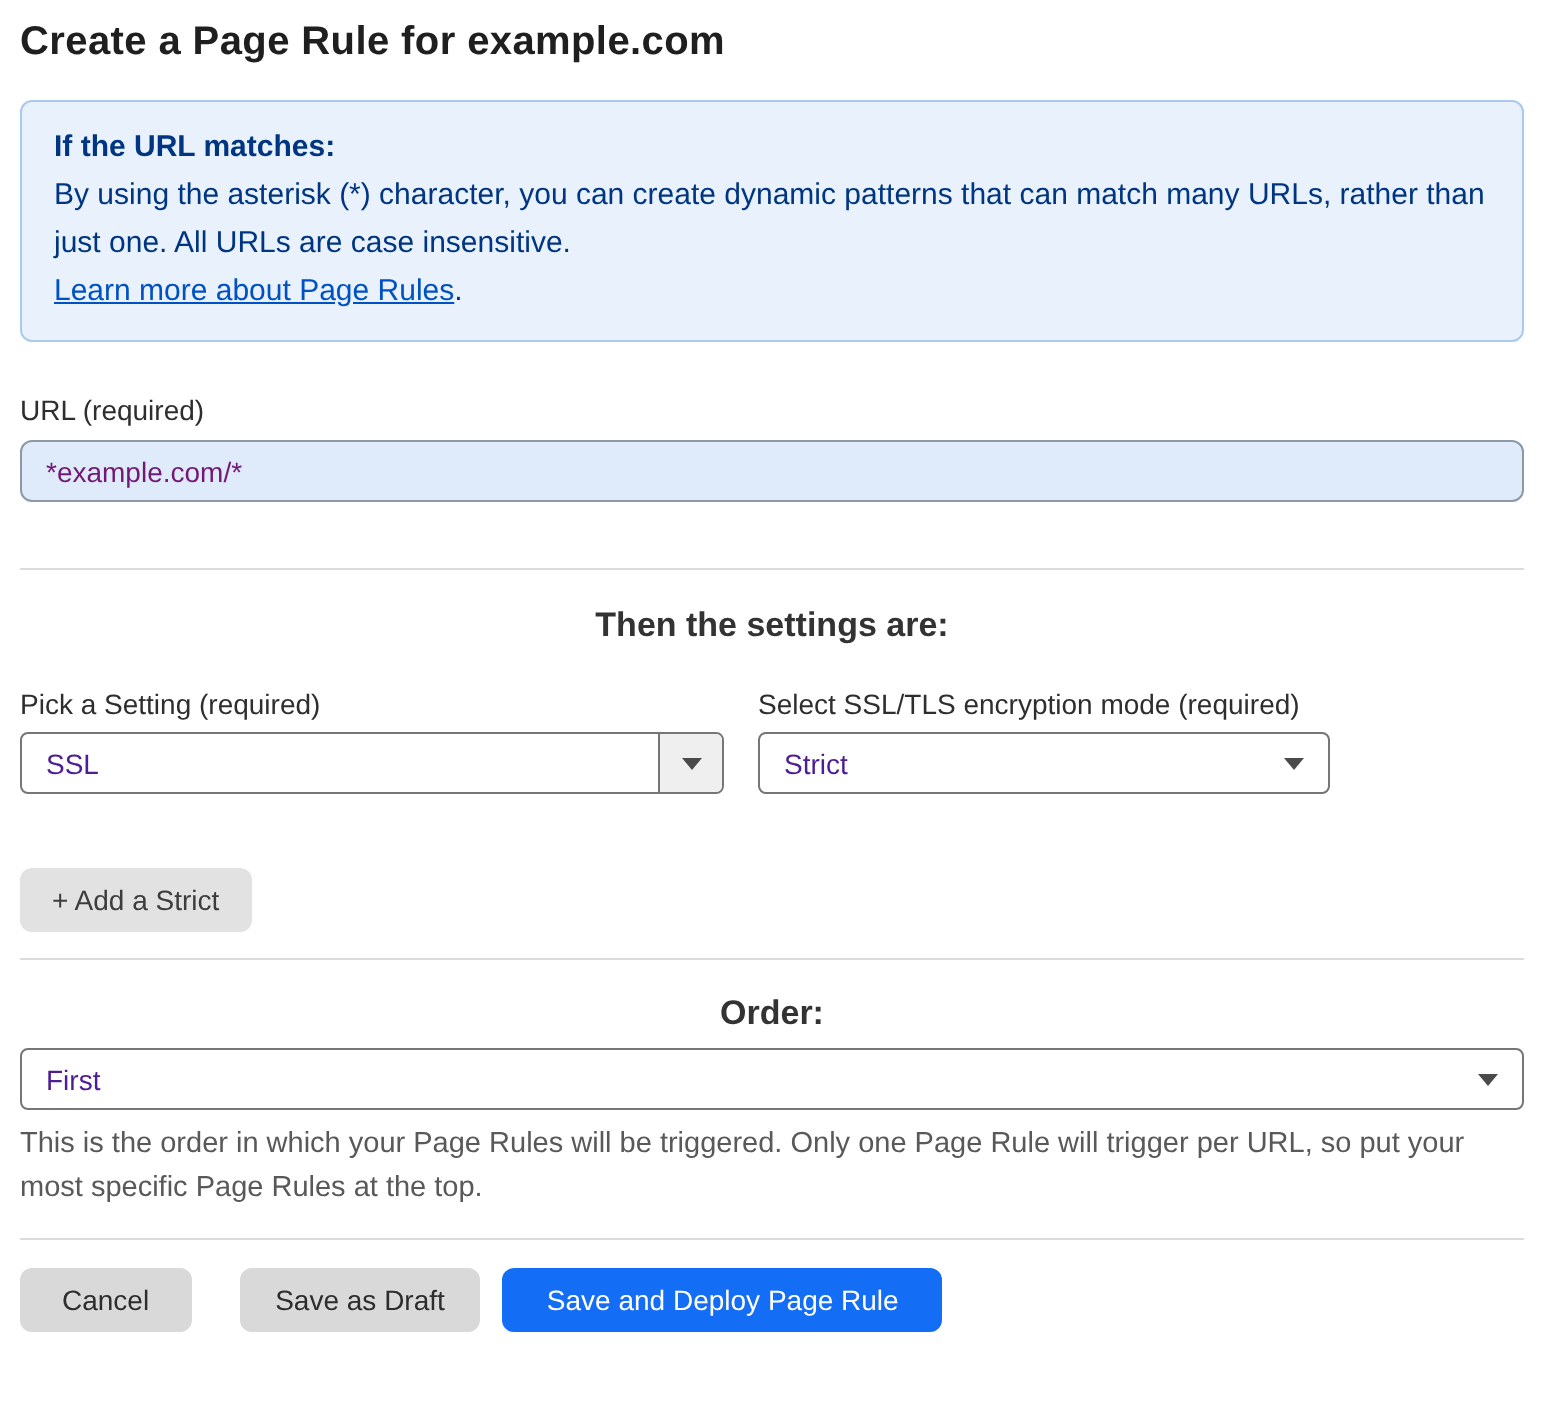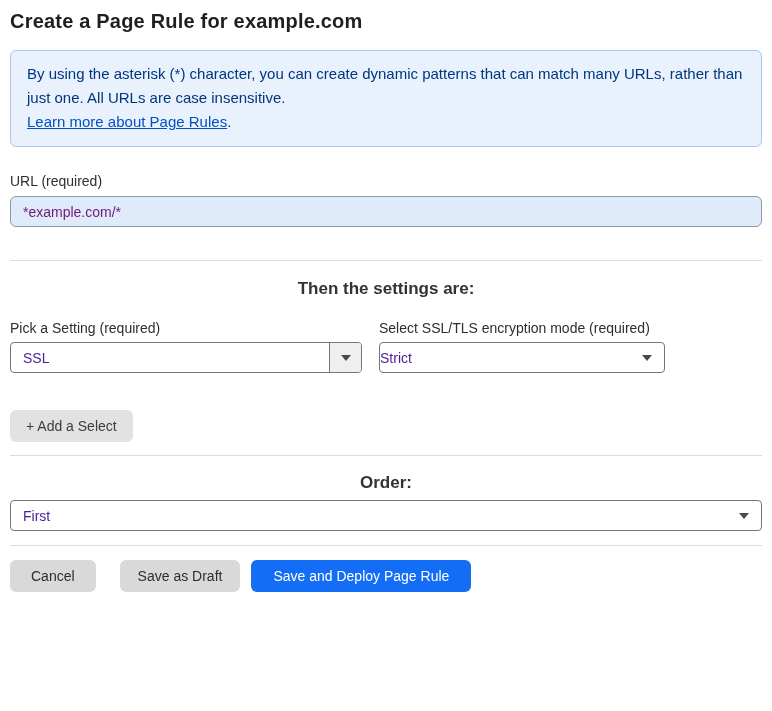--- a/index.html
+++ b/index.html
@@ -74,21 +74,21 @@
     border-radius: 4px;
     background: #ffffff;
     display: flex;
     align-items: center;
     font-size: 14px;
     color: #4c1d95;
     cursor: pointer;
     position: relative;
   }
   .setting-select { width: 352px; }
-  .mode-select { width: 286px; }
+  .mode-select { width: 286px; padding-left: 12px; }
   .order-select { width: 752px; padding-left: 12px; margin-top: 7px; }
 
   .select-value { padding-left: 12px; }
   .mode-select .select-value, .order-select .select-value { padding-left: 0; }
   .select-grow { flex: 1; }
 
   .select-arrow-btn {
     width: 32px; height: 100%;
     background: #efefef;
     border-left: 1px solid #767676;
@@ -144,20 +144,21 @@
   .footer-buttons { margin-top: 14px; display: flex; align-items: center; }
 </style>
 </head>
 <body>
 
 <div class="page">
 
   <h1 class="page-title">Create a Page Rule for example.com</h1>
 
   <div class="info-box">
+    <div class="info-heading">If the URL matches:</div>
     <div class="info-body">By using the asterisk (*) character, you can create dynamic patterns that can match many URLs, rather than just one. All URLs are case insensitive.</div>
     <div class="info-link-line"><a class="info-link">Learn more about Page Rules</a><span>.</span></div>
   </div>
 
   <div class="field-label url-label">URL (required)</div>
   <input class="url-input" type="text" value="*example.com/*" style="">
 
   <hr class="divider divider-1">
 
   <div class="section-heading settings-heading">Then the settings are:</div>
@@ -175,31 +176,32 @@
     </div>
     <div class="select-col-right">
       <div class="field-label">Select SSL/TLS encryption mode (required)</div>
       <div class="select-box mode-select">
         <span class="select-value">Strict</span>
         <span class="caret caret-inline"></span>
       </div>
     </div>
   </div>
 
-  <button class="btn btn-add">+ Add a Select</button>
+  <button class="btn btn-add">+ Add a Strict</button>
 
   <hr class="divider divider-2">
 
   <div class="section-heading order-heading">Order:</div>
 
   <div class="select-box order-select">
     <span class="select-value">First</span>
     <span class="caret caret-inline"></span>
   </div>
 
+  <div class="help-text">This is the order in which your Page Rules will be triggered. Only one Page Rule will trigger per URL, so put your most specific Page Rules at the top.</div>
 
   <hr class="divider divider-3">
 
   <div class="footer-buttons">
     <button class="btn btn-gray btn-cancel">Cancel</button>
     <button class="btn btn-gray btn-draft">Save as Draft</button>
     <button class="btn btn-primary">Save and Deploy Page Rule</button>
   </div>
 
 </div>

